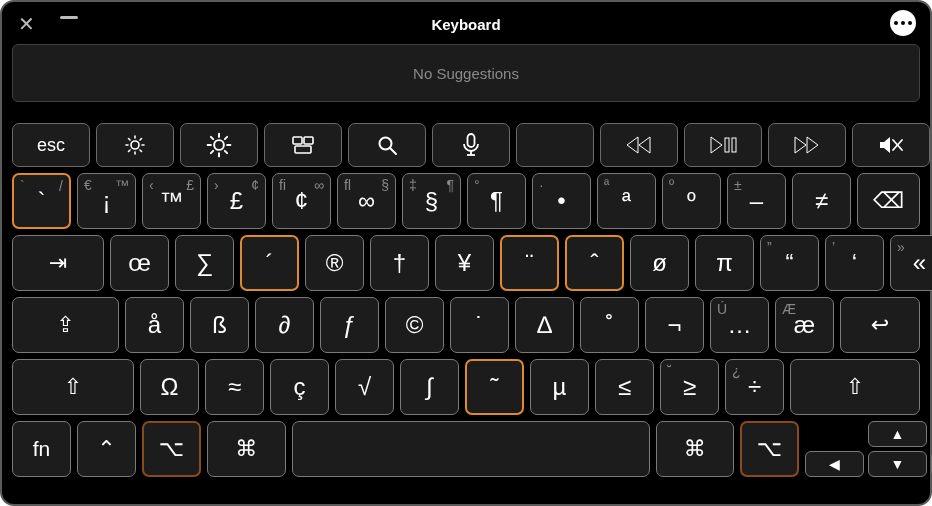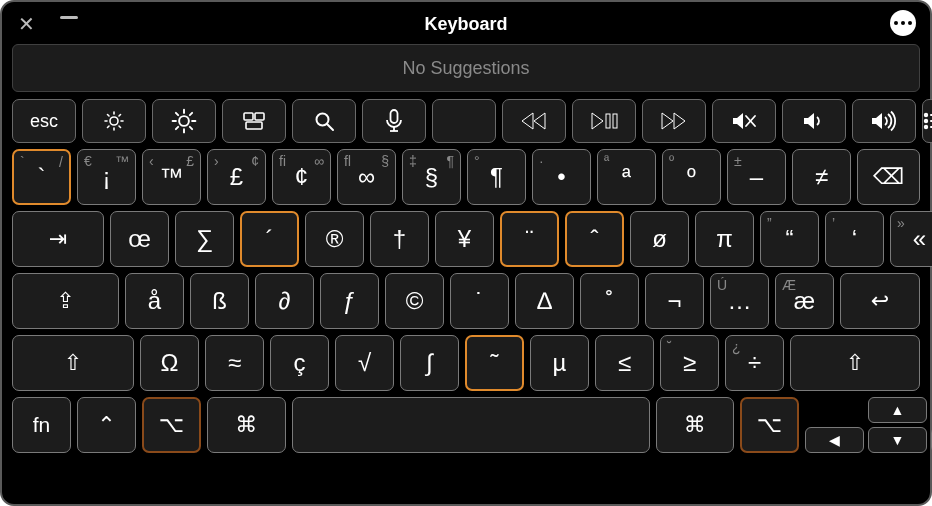--- a/index.html
+++ b/index.html
@@ -22,21 +22,21 @@
   }
   .titlebar {
     height: 28px;
     display: flex;
     align-items: center;
     justify-content: center;
     position: relative;
     margin-bottom: 6px;
   }
   .titlebar .title {
-    font-size: 18px;
+    font-size: 15px;
     font-weight: 600;
     color: #fff;
   }
   .titlebar .close {
     position: absolute; left: 6px; top: 2px;
     font-size: 20px; color: #bbb; cursor: pointer;
   }
   .titlebar .min {
     position: absolute; left: 48px; top: 6px;
     width: 18px; height: 3px; background: #bbb; border-radius: 2px;
@@ -47,25 +47,25 @@
     background: #fff; display:flex; align-items:center; justify-content:center;
   }
   .titlebar .more span {
     width: 4px; height: 4px; background:#000; border-radius:50%;
     margin: 0 1.5px;
   }
   .suggestions {
     background: #1c1c1c;
     border: 1px solid #404040;
     border-radius: 6px;
-    height: 48px;
+    height: 58px;
     display: flex; align-items: center; justify-content: center;
-    font-size: 18px;
+    font-size: 15px;
     color: #8a8a8a;
-    margin-bottom: 7px;
+    margin-bottom: 21px;
   }
 
   .kbgrid { display: flex; flex-direction: column; gap: 6px; }
   .row { display: flex; gap: 6px; }
 
   .key {
     background: #1c1c1c;
     border: 1.5px solid #7a7a7a;
     border-radius: 7px;
     height: 56px;
@@ -89,21 +89,21 @@
   .key .tr { top: 3px; right: 6px; }
   .key .main { font-size: 24px; }
 
   .key.orange { border-color: #e08a2c; border-width: 2px; }
   .key.darkorange { border-color: #8a4a1a; border-width: 2px; }
 
   .key svg { stroke: #fff; fill: none; }
 
   
   .w1   { width: 59px; }
-  .w1s  { width: 64px; }  
+  .w1s  { width: 78px; }  
   .w125 { width: 78.5px; }   
   .w15  { width: 92px; }   
   .w175 { width: 107px; }
   .w2   { width: 122px; }
   .wsp  { width: 358px; } 
 
   .arrowcluster {
     display: grid;
     grid-template-columns: 59px 59px 59px;
     grid-template-rows: 26px 26px;

